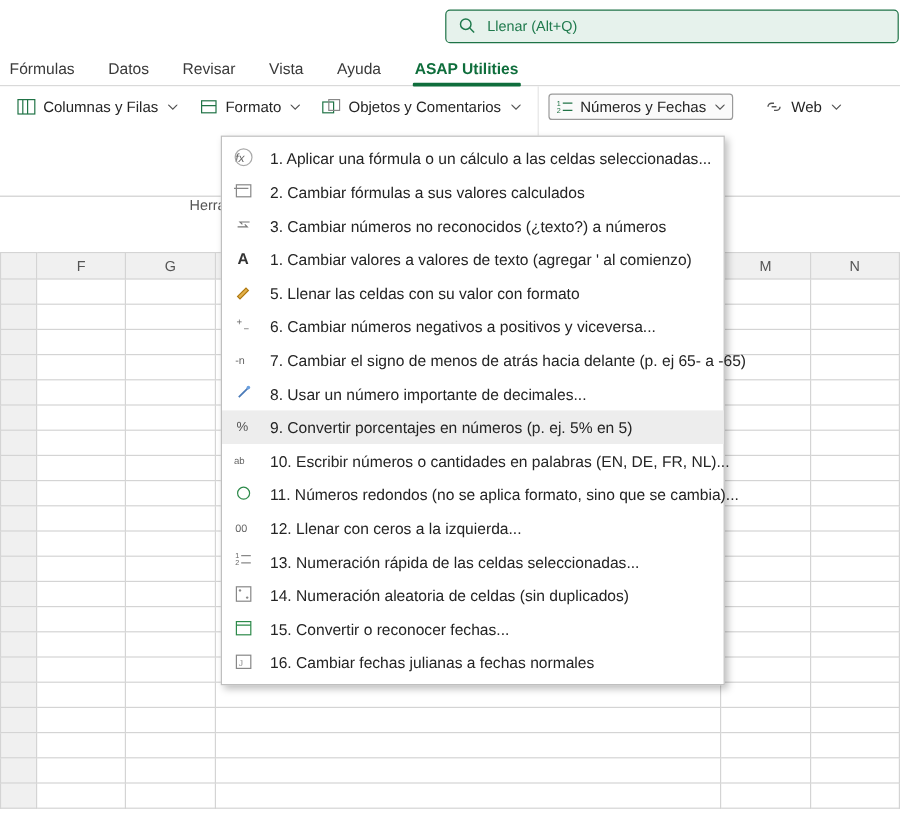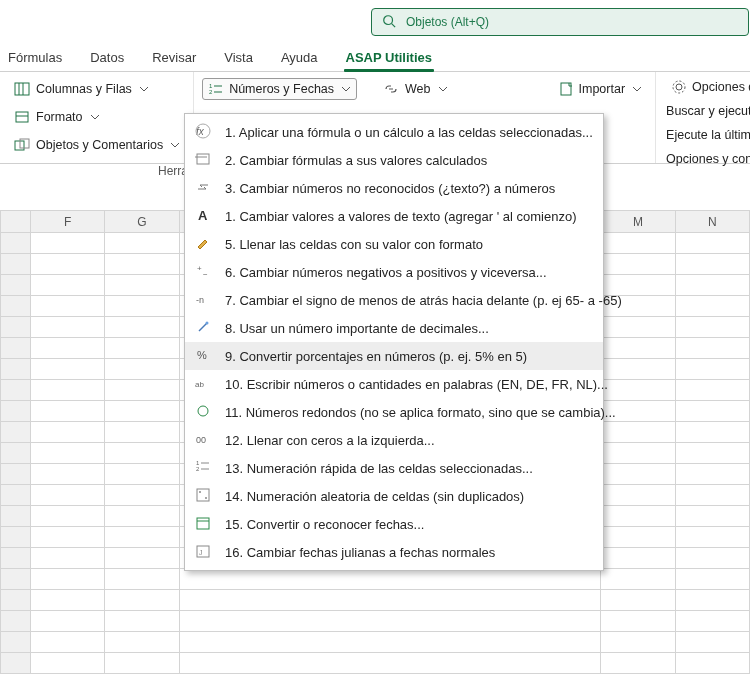--- a/index.html
+++ b/index.html
@@ -66,21 +66,21 @@
   .ribbon {
     display: flex;
     align-items: flex-start;
     background: #ffffff;
     border-bottom: 1px solid #cfcfcf;
     height: 92px;
   }
   .group {
     padding: 6px 8px 0 8px;
     display: flex;
-    flex-direction: column;
+    flex-direction: row;
     gap: 6px;
     border-right: 1px solid #e5e5e5;
     height: 100%;
   }
   .group.right-links {
     border-right: none;
     flex: 1;
     padding-left: 10px;
   }
   .rbtn {
@@ -188,21 +188,21 @@
 <body>
 
 <div class="titlebar">
   <div class="search">
     <span>
       <svg width="14" height="14" viewBox="0 0 16 16">
           <circle cx="7" cy="7" r="5" fill="none" stroke="#1f7a4d" stroke-width="1.4"></circle>
           <line x1="11" y1="11" x2="15" y2="15" stroke="#1f7a4d" stroke-width="1.4"></line>
         </svg>
     </span>
-    <span>Objetos (Alt+Q)</span>
+    <span>Llenar (Alt+Q)</span>
   </div>
 </div>
 
 <div class="tabs">
   <div class="tab">Fórmulas</div>
   <div class="tab">Datos</div>
   <div class="tab">Revisar</div>
   <div class="tab">Vista</div>
   <div class="tab">Ayuda</div>
   <div class="tab active">ASAP Utilities</div>

